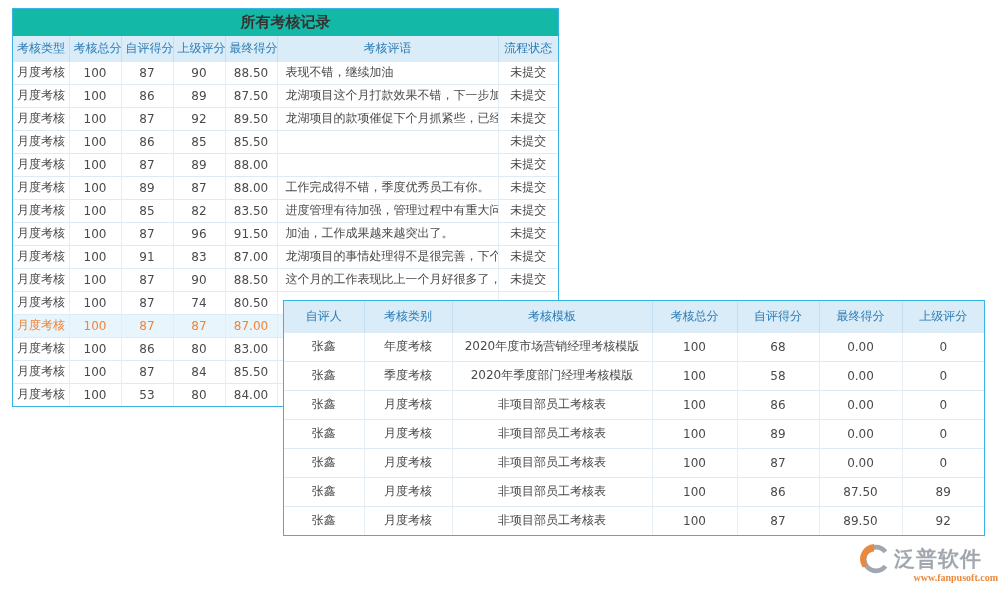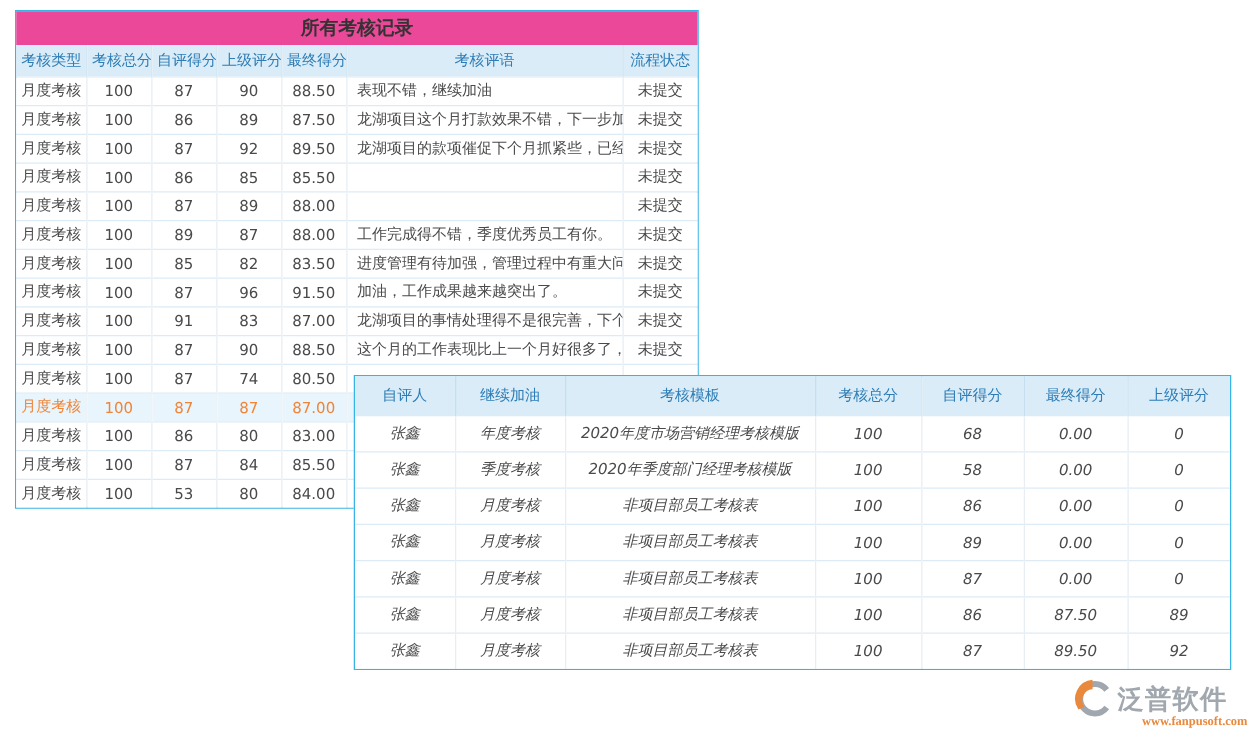--- a/index.html
+++ b/index.html
@@ -8,42 +8,42 @@
     font-family:"DejaVu Sans","Liberation Sans",sans-serif;
     overflow:hidden;
   }
   .panel {
     position:absolute; background:#fff; box-sizing:border-box;
     border:1px solid var(--panel-border,#38b4e4);
   }
   #panel-all  { left:12px;  top:8px;   width:547px; }
   #panel-self { left:283px; top:300px; width:702px; z-index:2; }
   .panel-title {
-    text-align:center; font-weight:bold; color:#333; background:#ec4899;
+    text-align:center; font-weight:bold; color:#333; background:#14b8a6;
   }
   #panel-all  .panel-title { height:27px; line-height:27px; font-size:15px; }
   #panel-self .panel-title { height:30px; line-height:30px; font-size:16px; }
   table { border-collapse:collapse; table-layout:fixed; width:100%; }
   th {
     background:var(--header-bg,#d9ecf8); color:var(--header-text,#2d7cb5);
     font-weight:normal; font-size:12px; padding:0 4px; box-sizing:border-box;
     border-right:1px solid #c6dff0; overflow:hidden; white-space:nowrap;
   }
   th:last-child { border-right:none; }
   #panel-all  th { height:25px; }
   #panel-self th { height:31px; }
   td {
     color:var(--row-text,#4a4a4a); font-size:12px; text-align:center;
     overflow:hidden; white-space:nowrap; padding:0 4px; box-sizing:border-box;
     border-top:1px solid #ddebf6; border-right:1px solid #e7eef3;
     background:#fff;
   }
   td:last-child { border-right:none;margin-left:32px; }
   #panel-all  td { height:23px; }
-  #panel-self td { height:29px;font-style:italic; }
+  #panel-self td { height:29px; }
   td.comment { text-align:left; padding-left:8px; }
   tr.hl td { background:var(--highlight-bg,#e8f5fd); color:var(--highlight-text,#f08437); }
 
   #watermark {
     position:absolute; left:858px; top:542px; z-index:3; width:140px;
     opacity:0.92;
   }
   .wm-top { display:flex; align-items:center; }
   .wm-icon { width:34px; height:34px; flex:0 0 34px; margin-right:2px; }
   .wm-brand {
@@ -244,21 +244,21 @@
         <col style="width:88px">
         <col style="width:200px">
       <col style="width:85px">
         <col style="width:82px">
         <col style="width:83px">
       <col style="width:82px">
     </colgroup>
     <thead>
       <tr>
         <th>自评人</th>
-        <th>继续加油</th>
+        <th>考核类别</th>
         <th>考核模板</th>
         <th>考核总分</th>
         <th>自评得分</th>
         <th>最终得分</th>
         <th>上级评分</th>
       </tr>
     </thead>
     <tbody>
 
         <tr>

